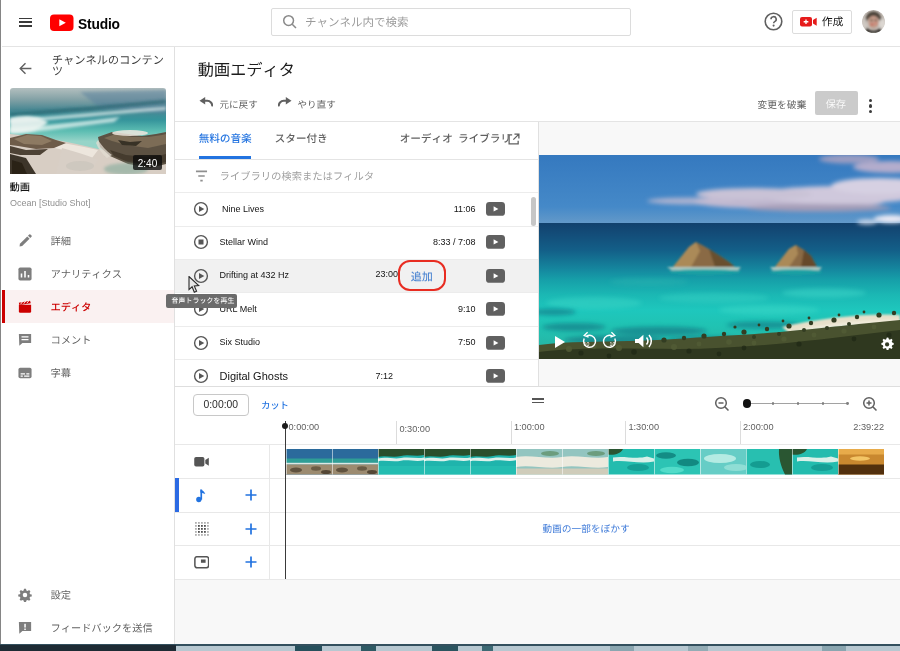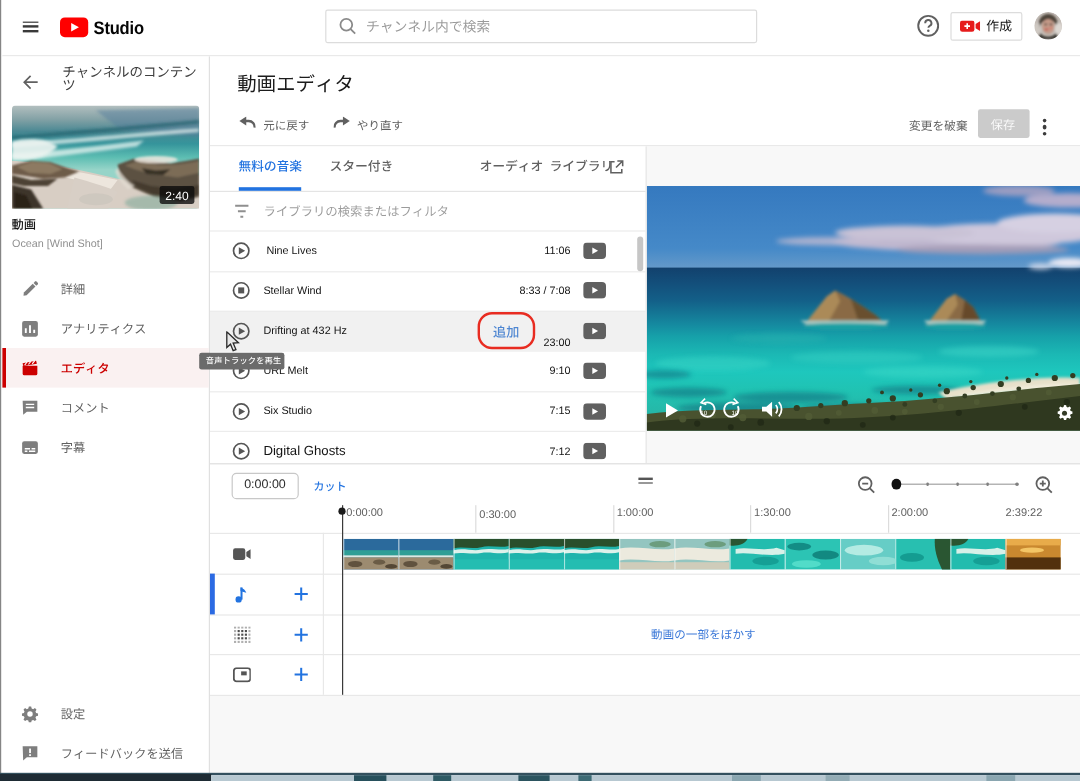--- a/index.html
+++ b/index.html
@@ -114,21 +114,21 @@
 </g>
 <path d="M52 60 C66 64 80 68 88 72 L80 86 L46 86 Z" fill="#d8cfc6"></path>
 <ellipse cx="116" cy="81" rx="22" ry="6" fill="#84ac9c" opacity=".6" filter="url(#tb)"></ellipse>
 <ellipse cx="70" cy="78" rx="14" ry="5" fill="#ccc5bd" opacity=".8"></ellipse>
 <rect x="123" y="67" width="29" height="15" rx="2" fill="rgba(10,10,10,.78)"></rect>
 <text x="137.5" y="78.5" font-family="Liberation Sans" font-size="10" fill="#fff" text-anchor="middle">2:40</text>
 </svg>
 <svg style="position:absolute;left:6.4px;top:178.8px;overflow:visible" width="28" height="16" viewBox="-3.6 -11.7 28 16">
     <path d="M6.6 -8.5 6.6 -6.3H5.5V-6.9H3.4V-7.5C4.1 -7.6 4.8 -7.7 5.3 -7.8L4.9 -8.5C3.8 -8.3 2.0 -8.1 0.5 -8.0C0.6 -7.8 0.7 -7.5 0.7 -7.3C1.3 -7.3 1.9 -7.4 2.5 -7.4V-6.9H0.4V-6.1H2.5V-5.6H0.7V-2.5H2.5V-2.0H0.7V-1.3H2.5V-0.5L0.4 -0.3L0.5 0.5C1.6 0.4 3.1 0.2 4.6 0.1L4.4 0.2C4.6 0.4 4.9 0.7 5.1 0.9C6.9 -0.4 7.3 -2.6 7.5 -5.4H8.7C8.6 -1.8 8.5 -0.5 8.3 -0.2C8.1 -0.1 8.1 -0.1 7.9 -0.1C7.7 -0.1 7.3 -0.1 6.8 -0.1C6.9 0.2 7.1 0.6 7.1 0.8C7.6 0.8 8.0 0.8 8.3 0.8C8.7 0.8 8.9 0.7 9.1 0.4C9.4 -0.1 9.5 -1.6 9.6 -5.8C9.6 -5.9 9.6 -6.3 9.6 -6.3H7.5C7.5 -7.0 7.5 -7.7 7.5 -8.5ZM3.4 -1.3H5.4V-2.0H3.4V-2.5H5.3V-5.6H3.4V-6.1H5.5V-5.4H6.5C6.5 -3.5 6.2 -1.9 5.4 -0.8L3.4 -0.6ZM1.5 -3.8H2.5V-3.1H1.5ZM3.4 -3.8H4.5V-3.1H3.4ZM1.5 -5.0H2.5V-4.4H1.5ZM3.4 -5.0H4.5V-4.4H3.4Z M18.6 -6.2V-0.7H12.0V-6.2H11.1V0.9H12.0V0.2H18.6V0.8H19.6V-6.2ZM12.8 -6.1V-1.4H17.7V-6.1H15.7V-7.1H19.8V-8.0H10.8V-7.1H14.8V-6.1ZM13.6 -3.4H14.8V-2.2H13.6ZM15.7 -3.4H16.9V-2.2H15.7ZM13.6 -5.3H14.8V-4.1H13.6ZM15.7 -5.3H16.9V-4.1H15.7Z" fill="#161616"></path>
   </svg>
-<div class="a" style="left:10px;top:197.5px;font-size:9px;line-height:10px;color:#909090">Ocean [Wind Shot]</div>
+<div class="a" style="left:10px;top:197.5px;font-size:9px;line-height:10px;color:#909090">Ocean [Studio Shot]</div>
 <div class="a" style="left:1.6px;top:290px;width:172.4px;height:33px;background:#faf1f1"></div>
 <div class="a" style="left:1.6px;top:290px;width:3.2px;height:33px;background:#c00"></div>
 <svg class="a" style="left:18.0px;top:233.5px" width="14" height="14" viewBox="0 0 16 16">
     <path d="M2.2 11.2 L10.6 2.8 L13.2 5.4 L4.8 13.8 L1.8 14.2 Z" fill="#7e7e7e"></path>
 <path d="M11.4 2 l1.4-1.4 a1 1 0 0 1 1.4 0 l1.2 1.2 a1 1 0 0 1 0 1.4 L14 4.6 Z" fill="#7e7e7e"></path>
   </svg>
 <svg style="position:absolute;left:47.4px;top:232.6px;overflow:visible" width="28" height="16" viewBox="-3.6 -11.7 28 16">
     <path d="M0.9 -5.5V-4.9H3.9V-5.5ZM0.9 -8.2V-7.6H3.9V-8.2ZM0.9 -4.1V-3.5H3.9V-4.1ZM0.4 -6.9V-6.2H4.3V-6.9ZM4.9 -8.3C5.3 -7.8 5.6 -7.1 5.7 -6.6H4.5V-5.9H6.7V-4.6H4.7V-3.9H6.7V-2.4H4.2V-1.7H6.7V0.8H7.4V-1.7H9.8V-2.4H7.4V-3.9H9.5V-4.6H7.4V-5.9H9.7V-6.6H8.3C8.6 -7.1 8.9 -7.8 9.2 -8.3L8.5 -8.6C8.3 -8.0 8.0 -7.3 7.7 -6.8L8.1 -6.6H6.0L6.4 -6.8C6.2 -7.3 5.9 -8.0 5.6 -8.5ZM0.9 -2.7V0.7H1.5V0.2H3.9V-2.7ZM1.5 -2.1H3.2V-0.4H1.5Z M13.4 -2.6C13.6 -2.0 13.9 -1.1 14.0 -0.6L14.7 -0.8C14.5 -1.3 14.2 -2.2 14.0 -2.8ZM11.1 -2.7C11.0 -1.9 10.8 -0.9 10.5 -0.3C10.7 -0.3 11.0 -0.1 11.1 -0.0C11.4 -0.7 11.7 -1.7 11.8 -2.6ZM16.9 -7.0V-4.2H15.6V-7.0ZM17.6 -7.0H19.0V-4.2H17.6ZM16.9 -3.5V-0.6H15.6V-3.5ZM17.6 -3.5H19.0V-0.6H17.6ZM14.9 -7.8V0.7H15.6V0.1H19.0V0.6H19.7V-7.8ZM10.5 -4.1 10.6 -3.4 12.3 -3.5V0.8H13.0V-3.6L13.9 -3.7C14.1 -3.4 14.2 -3.1 14.2 -2.9L14.8 -3.2C14.7 -3.8 14.2 -4.7 13.8 -5.3L13.2 -5.1C13.4 -4.8 13.5 -4.5 13.6 -4.3L12.1 -4.2C12.8 -5.0 13.5 -6.2 14.1 -7.1L13.5 -7.4C13.2 -6.8 12.8 -6.1 12.3 -5.5C12.2 -5.7 12.0 -6.0 11.7 -6.2C12.1 -6.8 12.5 -7.6 12.9 -8.3L12.2 -8.6C12.0 -8.0 11.6 -7.2 11.3 -6.6L11.0 -6.9L10.6 -6.4C11.1 -6.0 11.6 -5.4 11.9 -4.9C11.7 -4.6 11.5 -4.3 11.3 -4.1Z" fill="#606060"></path>
   </svg>
 <svg class="a" style="left:18.0px;top:266.5px" width="14" height="14" viewBox="0 0 16 16">
@@ -247,21 +247,21 @@
 <svg class="a" style="left:486px;top:235.4px" width="19" height="14" viewBox="0 0 19 14">
 <rect width="19" height="13.8" rx="3.4" fill="#606060"></rect>
 <path d="M7.6 4.2 L12.4 6.9 L7.6 9.6 Z" fill="#fff"></path>
   </svg>
 <div class="a" style="left:175px;top:292.4px;width:363px;height:1px;background:#ececec"></div>
 <svg class="a" style="left:192.5px;top:267.7px" width="16" height="16" viewBox="-8 -8 16 16">
 <circle cx="0" cy="0" r="6.4" fill="none" stroke="#565656" stroke-width="1.4"></circle>
     <path d="M-2 -3 L3.3 0 L-2 3 Z" fill="#565656"></path>
   </svg>
 <div class="a" style="left:219.5px;top:270.4px;font-size:9px;line-height:10px;color:#141414">Drifting at 432 Hz</div>
-<div class="a" style="left:375.5px;top:280px;width:100px;text-align:right;font-size:9px;line-height:10px;color:#141414">23:00</div>
+<div class="a" style="left:375.5px;top:269px;width:100px;text-align:left;font-size:9px;line-height:10px;color:#141414">23:00</div>
 <svg class="a" style="left:486px;top:268.8px" width="19" height="14" viewBox="0 0 19 14">
 <rect width="19" height="13.8" rx="3.4" fill="#606060"></rect>
 <path d="M7.6 4.2 L12.4 6.9 L7.6 9.6 Z" fill="#fff"></path>
   </svg>
 <div class="a" style="left:175px;top:325.8px;width:363px;height:1px;background:#ececec"></div>
 <svg class="a" style="left:192.5px;top:301.1px" width="16" height="16" viewBox="-8 -8 16 16">
 <circle cx="0" cy="0" r="6.4" fill="none" stroke="#565656" stroke-width="1.4"></circle>
     <path d="M-2 -3 L3.3 0 L-2 3 Z" fill="#565656"></path>
   </svg>
 <div class="a" style="left:219.5px;top:303.8px;font-size:9px;line-height:10px;color:#141414">URL Melt</div>
@@ -269,31 +269,31 @@
 <svg class="a" style="left:486px;top:302.2px" width="19" height="14" viewBox="0 0 19 14">
 <rect width="19" height="13.8" rx="3.4" fill="#606060"></rect>
 <path d="M7.6 4.2 L12.4 6.9 L7.6 9.6 Z" fill="#fff"></path>
   </svg>
 <div class="a" style="left:175px;top:359.2px;width:363px;height:1px;background:#ececec"></div>
 <svg class="a" style="left:192.5px;top:334.5px" width="16" height="16" viewBox="-8 -8 16 16">
 <circle cx="0" cy="0" r="6.4" fill="none" stroke="#565656" stroke-width="1.4"></circle>
     <path d="M-2 -3 L3.3 0 L-2 3 Z" fill="#565656"></path>
   </svg>
 <div class="a" style="left:219.5px;top:337.2px;font-size:9px;line-height:10px;color:#141414">Six Studio</div>
-<div class="a" style="left:375.5px;top:337.2px;width:100px;text-align:right;font-size:9px;line-height:10px;color:#141414">7:15</div>
+<div class="a" style="left:375.5px;top:337.2px;width:100px;text-align:right;font-size:9px;line-height:10px;color:#141414">7:50</div>
 <svg class="a" style="left:486px;top:335.6px" width="19" height="14" viewBox="0 0 19 14">
 <rect width="19" height="13.8" rx="3.4" fill="#606060"></rect>
 <path d="M7.6 4.2 L12.4 6.9 L7.6 9.6 Z" fill="#fff"></path>
   </svg>
 <svg class="a" style="left:192.5px;top:367.9px" width="16" height="16" viewBox="-8 -8 16 16">
 <circle cx="0" cy="0" r="6.4" fill="none" stroke="#565656" stroke-width="1.4"></circle>
     <path d="M-2 -3 L3.3 0 L-2 3 Z" fill="#565656"></path>
   </svg>
 <div class="a" style="left:219.5px;top:370.6px;font-size:11px;line-height:10px;color:#141414">Digital Ghosts</div>
-<div class="a" style="left:375.5px;top:370.6px;width:100px;text-align:right;font-size:9px;line-height:10px;color:#141414">7:12</div>
+<div class="a" style="left:375.5px;top:370.6px;width:100px;text-align:left;font-size:9px;line-height:10px;color:#141414">7:12</div>
 <svg class="a" style="left:486px;top:369.0px" width="19" height="14" viewBox="0 0 19 14">
 <rect width="19" height="13.8" rx="3.4" fill="#606060"></rect>
 <path d="M7.6 4.2 L12.4 6.9 L7.6 9.6 Z" fill="#fff"></path>
   </svg>
 <svg style="position:absolute;left:407.3px;top:267.7px;overflow:visible" width="30" height="18" viewBox="-3.8 -12.6 30 18">
     <path d="M0.6 -8.4C1.3 -7.9 2.1 -7.2 2.4 -6.6L3.3 -7.3C2.9 -7.9 2.0 -8.6 1.4 -9.0ZM2.9 -5.0H0.5V-4.0H1.9V-1.4C1.4 -1.0 0.8 -0.6 0.3 -0.3L0.9 0.8C1.5 0.3 2.0 -0.1 2.5 -0.6C3.2 0.3 4.2 0.7 5.6 0.7C6.8 0.8 9.1 0.7 10.3 0.7C10.4 0.4 10.5 -0.1 10.7 -0.4C9.3 -0.3 6.8 -0.2 5.6 -0.3C4.3 -0.3 3.4 -0.7 2.9 -1.5ZM4.1 -8.2V-1.1H9.9V-4.3H5.1V-5.2H9.4V-8.2H7.0L7.4 -9.1L6.2 -9.3C6.2 -9.0 6.0 -8.5 5.9 -8.2ZM5.1 -7.3H8.4V-6.0H5.1ZM5.1 -3.4H8.9V-1.9H5.1Z M17.2 -8.0V0.7H18.2V-0.1H20.1V0.6H21.1V-8.0ZM18.2 -1.1V-7.0H20.1V-1.1ZM13.0 -9.1 13.0 -7.2H11.6V-6.2H13.0C12.9 -3.5 12.6 -1.2 11.3 0.2C11.5 0.4 11.9 0.7 12.1 0.9C13.5 -0.7 13.9 -3.3 14.0 -6.2H15.4C15.4 -2.2 15.3 -0.8 15.0 -0.5C14.9 -0.3 14.8 -0.3 14.7 -0.3C14.5 -0.3 14.0 -0.3 13.5 -0.3C13.7 -0.0 13.8 0.4 13.8 0.7C14.3 0.7 14.8 0.7 15.1 0.7C15.5 0.6 15.7 0.5 15.9 0.2C16.3 -0.3 16.4 -1.9 16.4 -6.7C16.5 -6.9 16.5 -7.2 16.5 -7.2H14.0L14.0 -9.1Z" fill="#4f87d2"></path>
   </svg>
 <div class="a" style="left:398px;top:260.3px;width:48.3px;height:30.7px;border:2.7px solid #e82c21;border-radius:12px"></div>
 <div class="a" style="left:530.8px;top:197px;width:5.2px;height:29px;background:#c6c6c6;border-radius:2.6px"></div>
 <div class="a" style="left:165.5px;top:293.5px;width:71.5px;height:14px;background:#6b6b6b;border-radius:2px"></div>
@@ -473,21 +473,21 @@
   </svg>
 <div class="a" style="left:396.2px;top:420.5px;width:1px;height:23px;background:#dcdcdc"></div>
 <div class="a" style="left:399.4px;top:424px;font-size:9.2px;line-height:10px;color:#606060">0:30:00</div>
 <div class="a" style="left:510.7px;top:420.5px;width:1px;height:23px;background:#dcdcdc"></div>
 <div class="a" style="left:513.9px;top:422.3px;font-size:9.2px;line-height:10px;color:#606060">1:00:00</div>
 <div class="a" style="left:625.2px;top:420.5px;width:1px;height:23px;background:#dcdcdc"></div>
 <div class="a" style="left:628.4000000000001px;top:422.3px;font-size:9.2px;line-height:10px;color:#606060">1:30:00</div>
 <div class="a" style="left:739.7px;top:420.5px;width:1px;height:23px;background:#dcdcdc"></div>
 <div class="a" style="left:742.9000000000001px;top:422.3px;font-size:9.2px;line-height:10px;color:#606060">2:00:00</div>
 <div class="a" style="left:288.5px;top:422.3px;font-size:9.2px;line-height:10px;color:#606060">0:00:00</div>
-<div class="a" style="left:838px;top:422.3px;width:46px;font-size:9.2px;line-height:10px;color:#606060">2:39:22</div>
+<div class="a" style="left:838px;top:422.3px;width:46px;text-align:right;font-size:9.2px;line-height:10px;color:#606060">2:39:22</div>
 <div class="a" style="left:175px;top:443.5px;width:725px;height:1px;background:#e8e8e8"></div>
 <div class="a" style="left:175px;top:478px;width:725px;height:1px;background:#e8e8e8"></div>
 <div class="a" style="left:175px;top:511.5px;width:725px;height:1px;background:#e8e8e8"></div>
 <div class="a" style="left:175px;top:545px;width:725px;height:1px;background:#e8e8e8"></div>
 <div class="a" style="left:175px;top:578.5px;width:725px;height:1px;background:#e8e8e8"></div>
 <div class="a" style="left:268.5px;top:443.5px;width:1px;height:135px;background:#e8e8e8"></div>
 <div class="a" style="left:175px;top:478px;width:4px;height:33.5px;background:#2b6ae3"></div>
 <svg class="a" style="left:194px;top:455.5px" width="15.5" height="11.5" viewBox="0 0 17 13">
 <rect x="0" y="1" width="11.5" height="11" rx="2" fill="#555"></rect>
 <path d="M12.5 4.5 L16.5 2 V11 L12.5 8.5 Z" fill="#555"></path>

